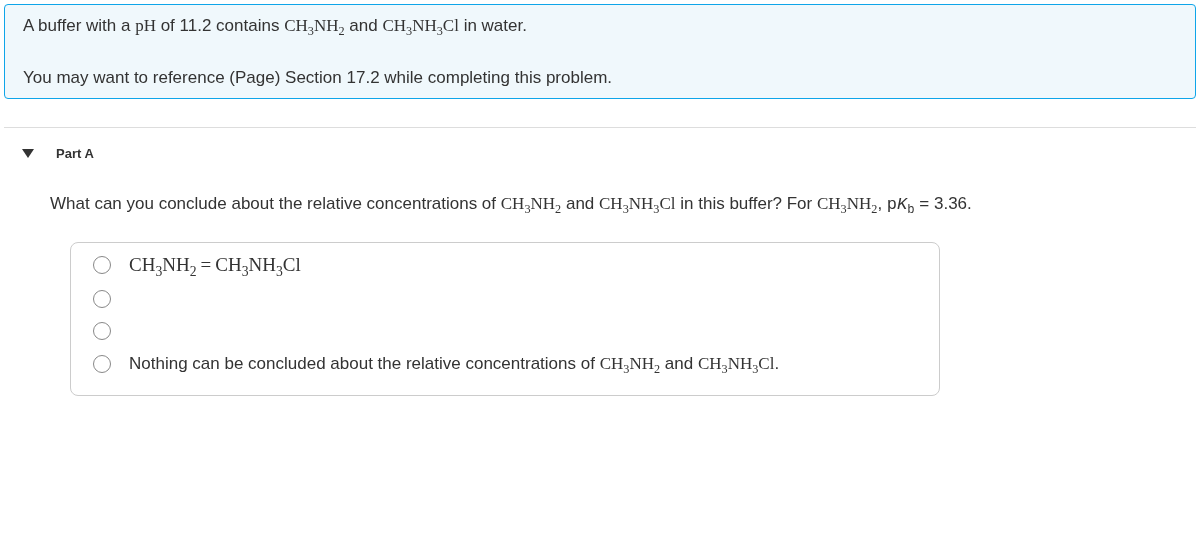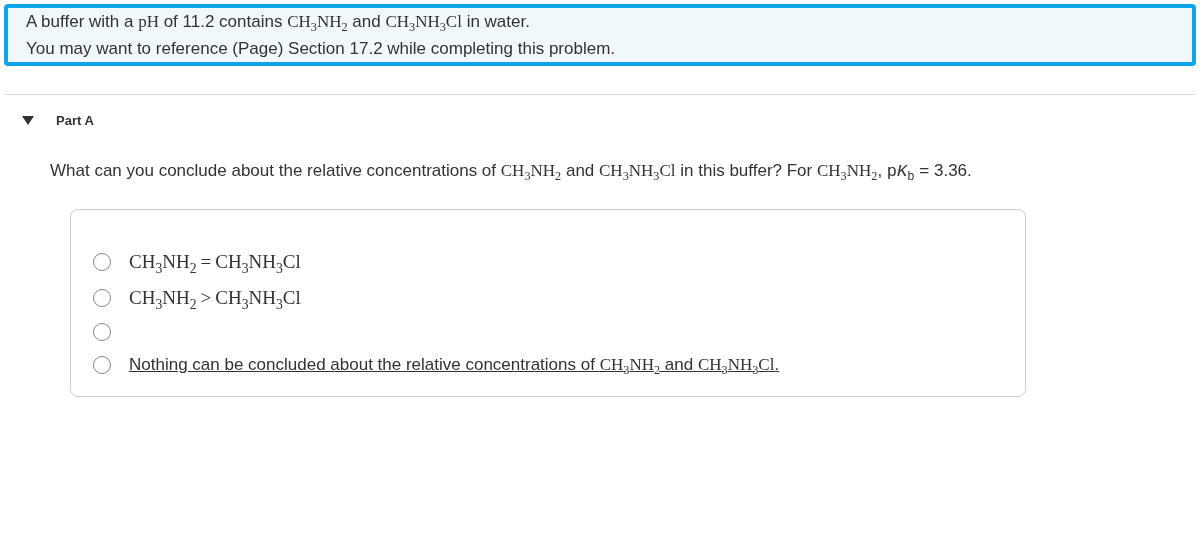--- a/index.html
+++ b/index.html
@@ -5,27 +5,27 @@
   * { box-sizing: border-box; margin: 0; padding: 0; }
   body {
     font-family: Arial, Helvetica, sans-serif;
     font-size: 17px;
     color: #333;
     background: #fff;
     width: 1200px;
   }
   .intro-box {
     background: #f0f8fc;
-    border: 4px solid #0ea5e9;
+    border: 1px solid #0ea5e9;
     border-radius: 4px;
-    padding: 0 18px;
+    padding: 7px 18px;
     margin: 4px 4px 0 4px;
     line-height: 1.6;
   }
-  .intro-box p + p { margin-top: 0; }
+  .intro-box p + p { margin-top: 25px; }
   .section-divider {
     border-top: 1px solid #ddd;
     margin: 28px 4px 0 4px;
   }
   .part-header {
     display: flex;
     align-items: center;
     padding: 18px 10px 18px 22px;
     cursor: pointer;
   }
@@ -43,22 +43,22 @@
     font-size: 13px;
   }
   .question-block {
     padding: 12px 50px 4px 50px;
     line-height: 1.5;
   }
   .options-box {
     border: 1px solid #ccc;
     border-radius: 8px;
     margin: 20px 0 12px 70px;
-    width: 956px;
-    padding: 34px 22px 14px 22px;
+    width: 870px;
+    padding: 4px 22px 14px 22px;
   }
   .option-row {
     display: flex;
     align-items: center;
     padding: 7px 0;
   }
   .radio {
     width: 18px; height: 18px;
     border: 1.5px solid #888;
     border-radius: 50%;
@@ -100,26 +100,23 @@
 
 <div class="options-box">
   <div class="option-row">
     <span class="radio"></span>
     <span class="option-label">
       <span class="chem">CH<sub>3</sub>NH<sub>2</sub></span><span class="eqsym">=</span><span class="chem">CH<sub>3</sub>NH<sub>3</sub>Cl</span>
     </span>
   </div>
   <div class="option-row">
     <span class="radio"></span>
-    <span class="option-label">
-      <span class="chem">CH<sub>3</sub>NH<sub>2</sub></span><span class="eqsym">&gt;</span><span class="chem">CH<sub>3</sub>NH<sub>3</sub>Cl</span>
-    </span>
   </div>
   <div class="option-row">
     <span class="radio"></span>
   </div>
   <div class="option-row">
     <span class="radio"></span>
-    <span class="option-label" style="font-size:17px;text-decoration:underline;">
+    <span class="option-label" style="font-size:17px;">
       <span>Nothing can be concluded about the relative concentrations of </span><span class="chem">CH<sub>3</sub>NH<sub>2</sub></span><span> and </span><span class="chem">CH<sub>3</sub>NH<sub>3</sub>Cl</span><span>.</span>
     </span>
   </div>
 </div>
 
 </body></html>

